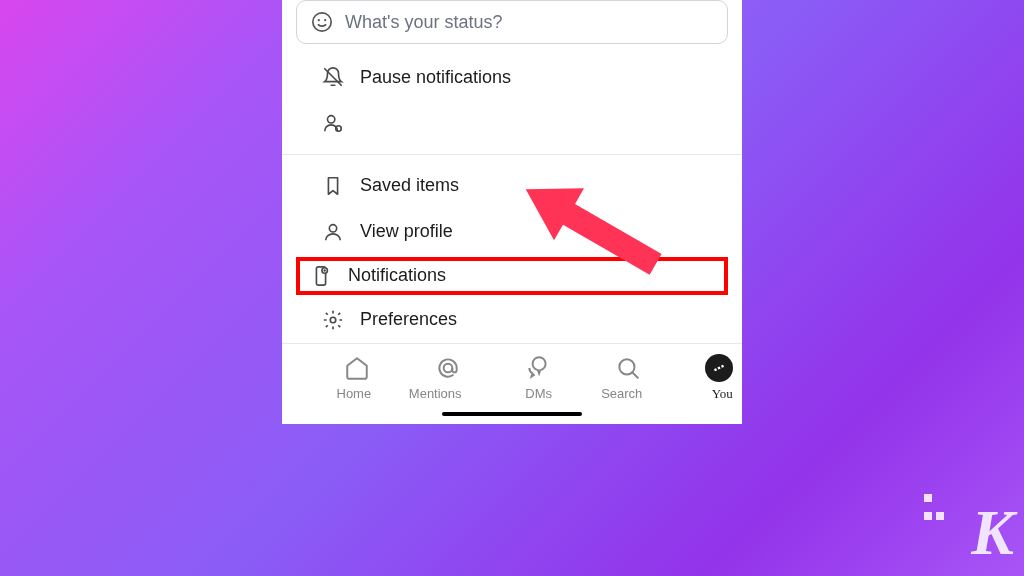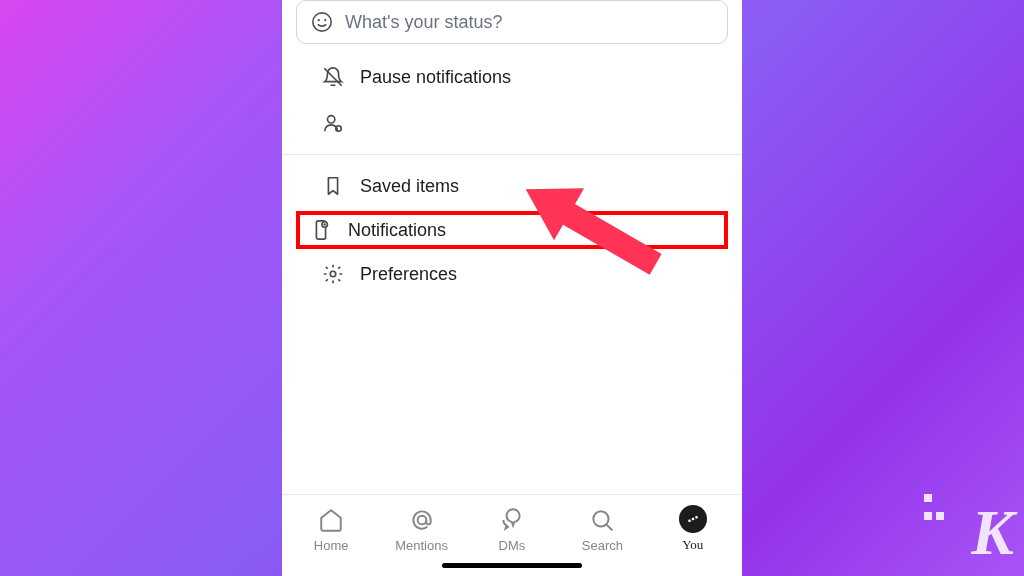--- a/index.html
+++ b/index.html
@@ -13,21 +13,21 @@
       background: linear-gradient(135deg, #d946ef 0%, #a855f7 20%, #8b5cf6 50%, #9333ea 80%, #a855f7 100%);
       font-family: -apple-system, BlinkMacSystemFont, 'Segoe UI', Helvetica, Arial, sans-serif;
       position: relative;
       overflow: hidden;
     }
     .phone-frame {
       position: absolute;
       left: 282px;
       top: 0;
       width: 460px;
-      height: 576px;
+      height: 424px;
       background: #fff;
       display: flex;
       flex-direction: column;
     }
     .status-input {
       margin: 0 14px 10px 14px;
       border: 1px solid #d1d5db;
       border-radius: 10px;
       padding: 10px 14px;
       display: flex;
@@ -78,21 +78,21 @@
     .tab-bar {
       display: flex;
       justify-content: space-around;
       align-items: center;
       border-top: 1px solid #e5e7eb;
       padding: 10px 4px 4px 4px;
     }
     .tab-item {
       display: flex;
       flex-direction: column;
-      align-items: center;
+      align-items: flex-end;
       gap: 4px;
       color: #868686;
       font-size: 13px;
       cursor: pointer;
       width: 80px;
     }
     .tab-item.active {
       color: #1d1c1d;
       font-family: Liberation Serif, serif;
     }
@@ -194,20 +194,29 @@
 
   <div class="menu-item">
     <span class="icon">
       <svg width="22" height="22" viewBox="0 0 24 24" fill="none" stroke="#4a4a4a" stroke-width="1.8" stroke-linejoin="round">
         <path d="M7 3h10v18l-5-4-5 4V3z"></path>
       </svg>
     </span>
     <span class="label">Saved items</span>
   </div>
 
+  <div class="menu-item">
+    <span class="icon">
+      <svg width="22" height="22" viewBox="0 0 24 24" fill="none" stroke="#4a4a4a" stroke-width="1.8">
+        <circle cx="12" cy="8" r="4"></circle>
+        <path d="M4 21c0-4 4-7 8-7s8 3 8 7"></path>
+      </svg>
+    </span>
+    <span class="label">View profile</span>
+  </div>
 
   <div class="menu-item highlight-box">
     <span class="icon">
       <svg width="22" height="22" viewBox="0 0 24 24" fill="none" stroke="#4a4a4a" stroke-width="1.8">
         <rect x="7" y="2" width="10" height="20" rx="2"></rect>
         <circle cx="16" cy="6" r="3" fill="#fff"></circle>
         <circle cx="16" cy="6" r="1.3" fill="#4a4a4a" stroke="none"></circle>
       </svg>
     </span>
     <span class="label">Notifications</span>

